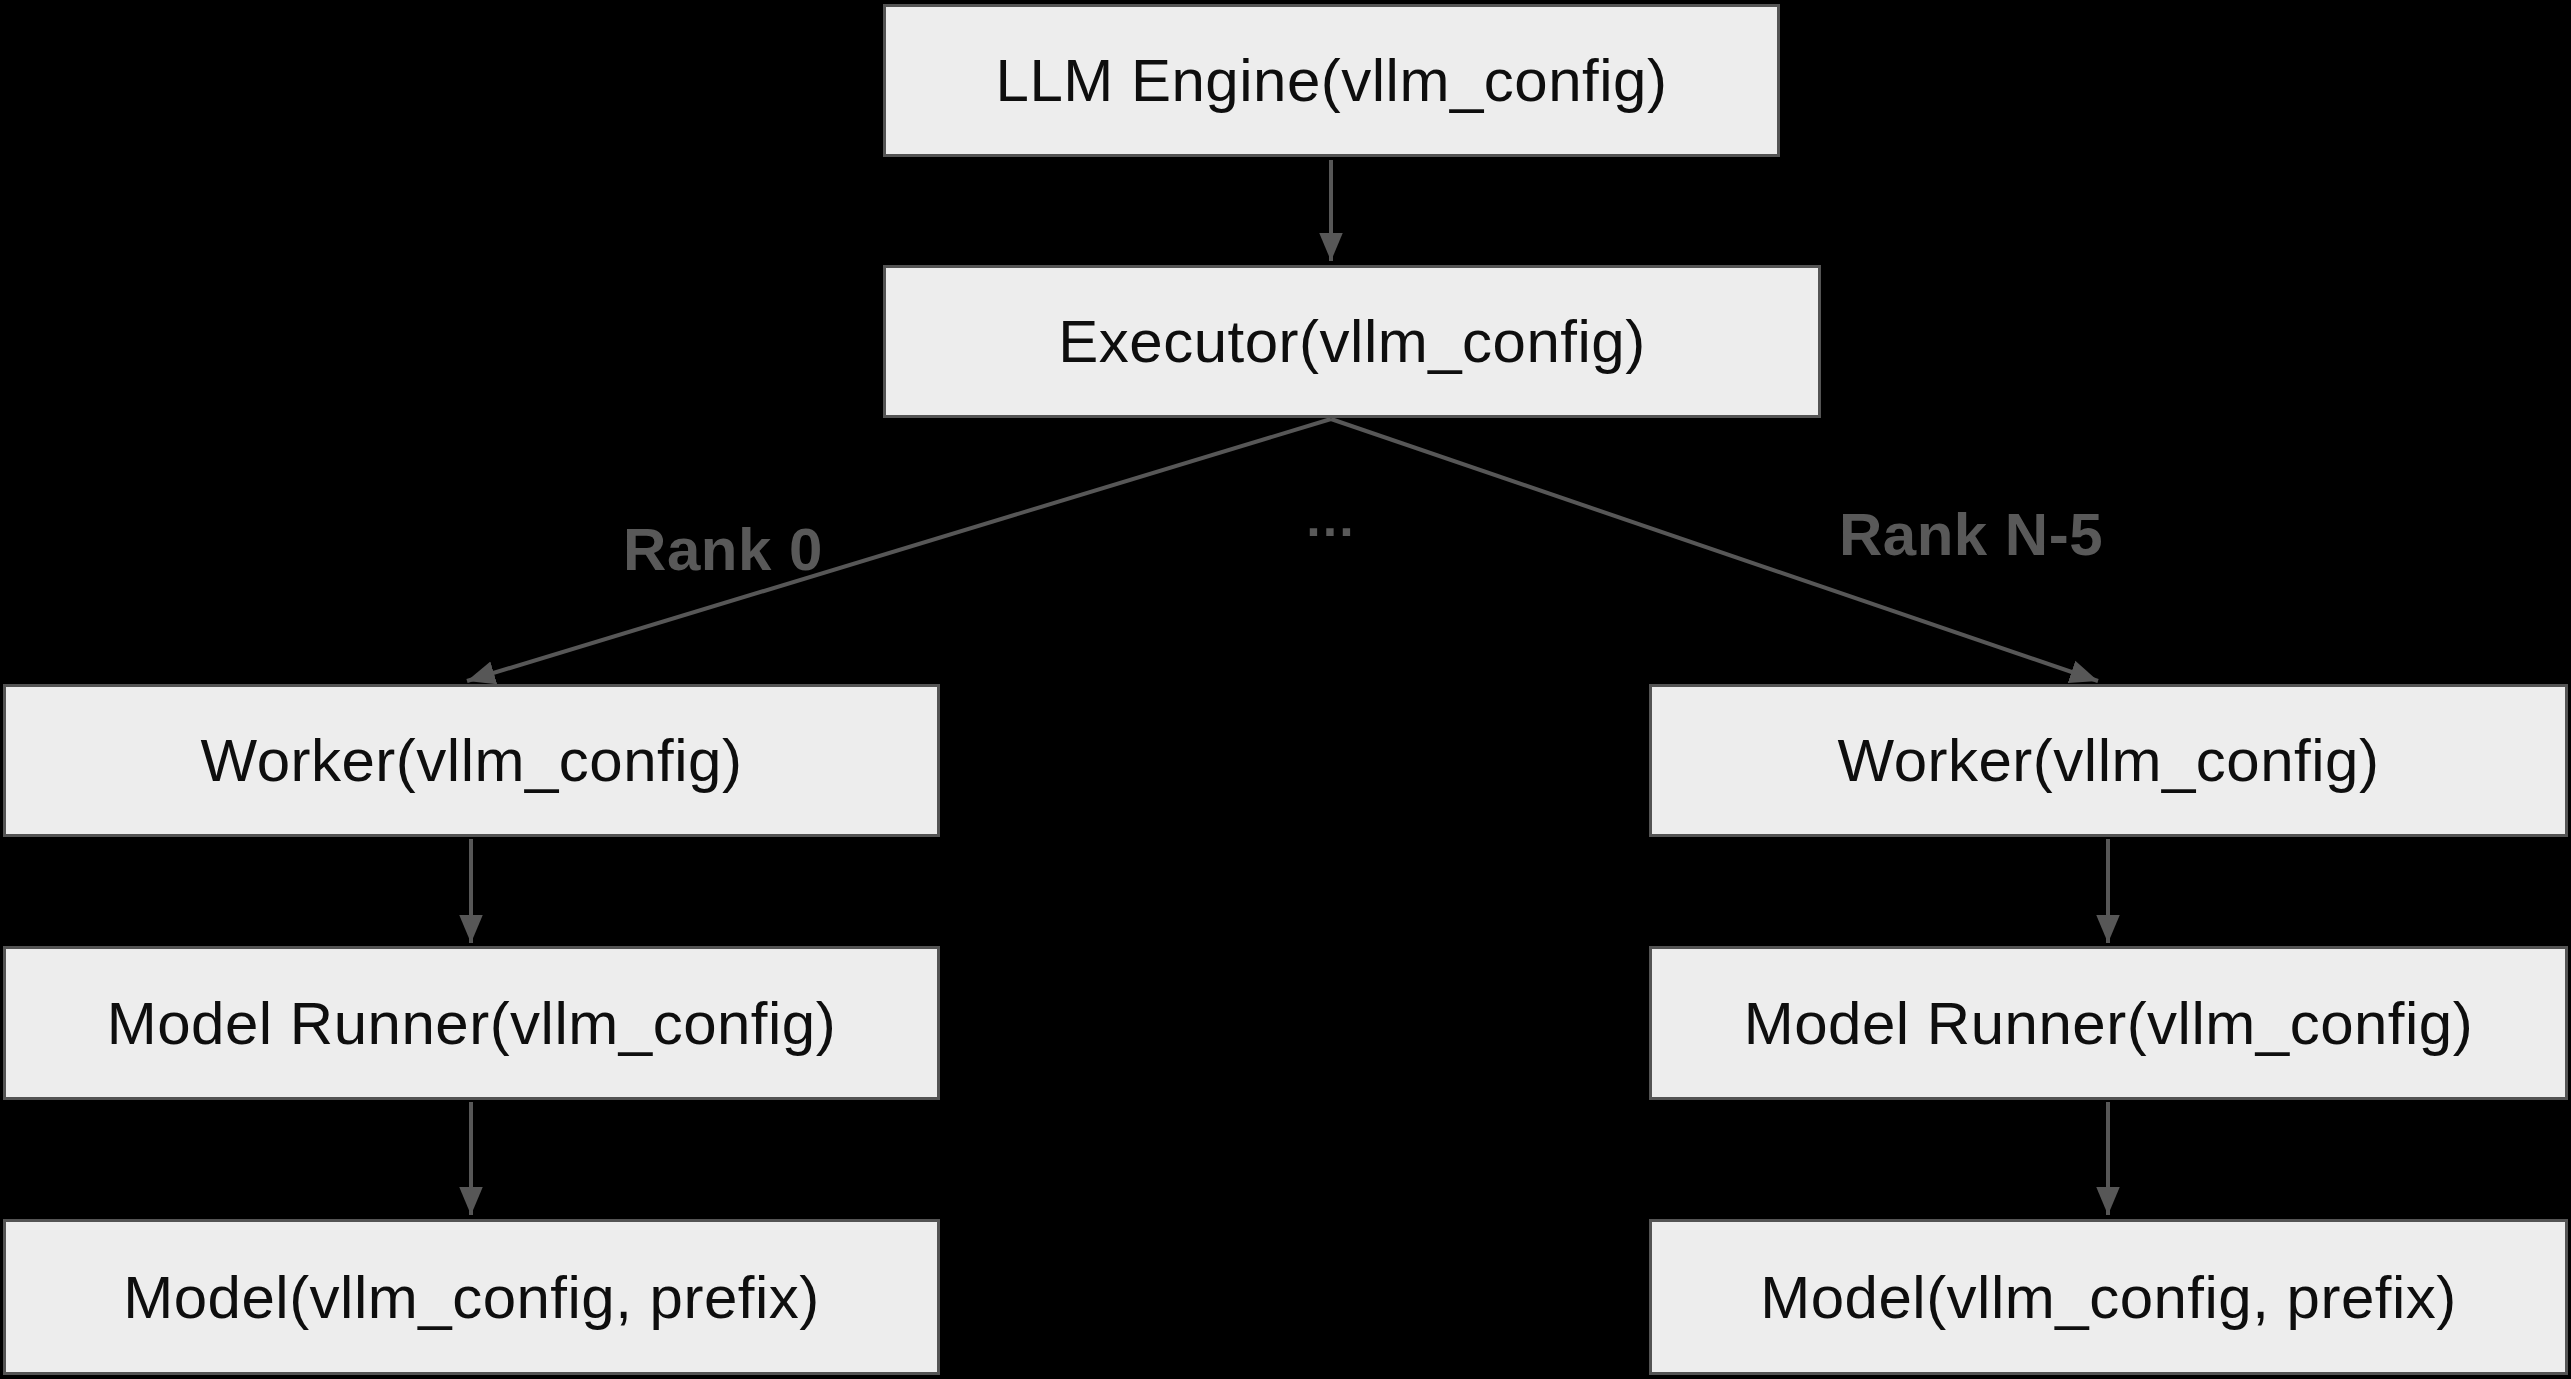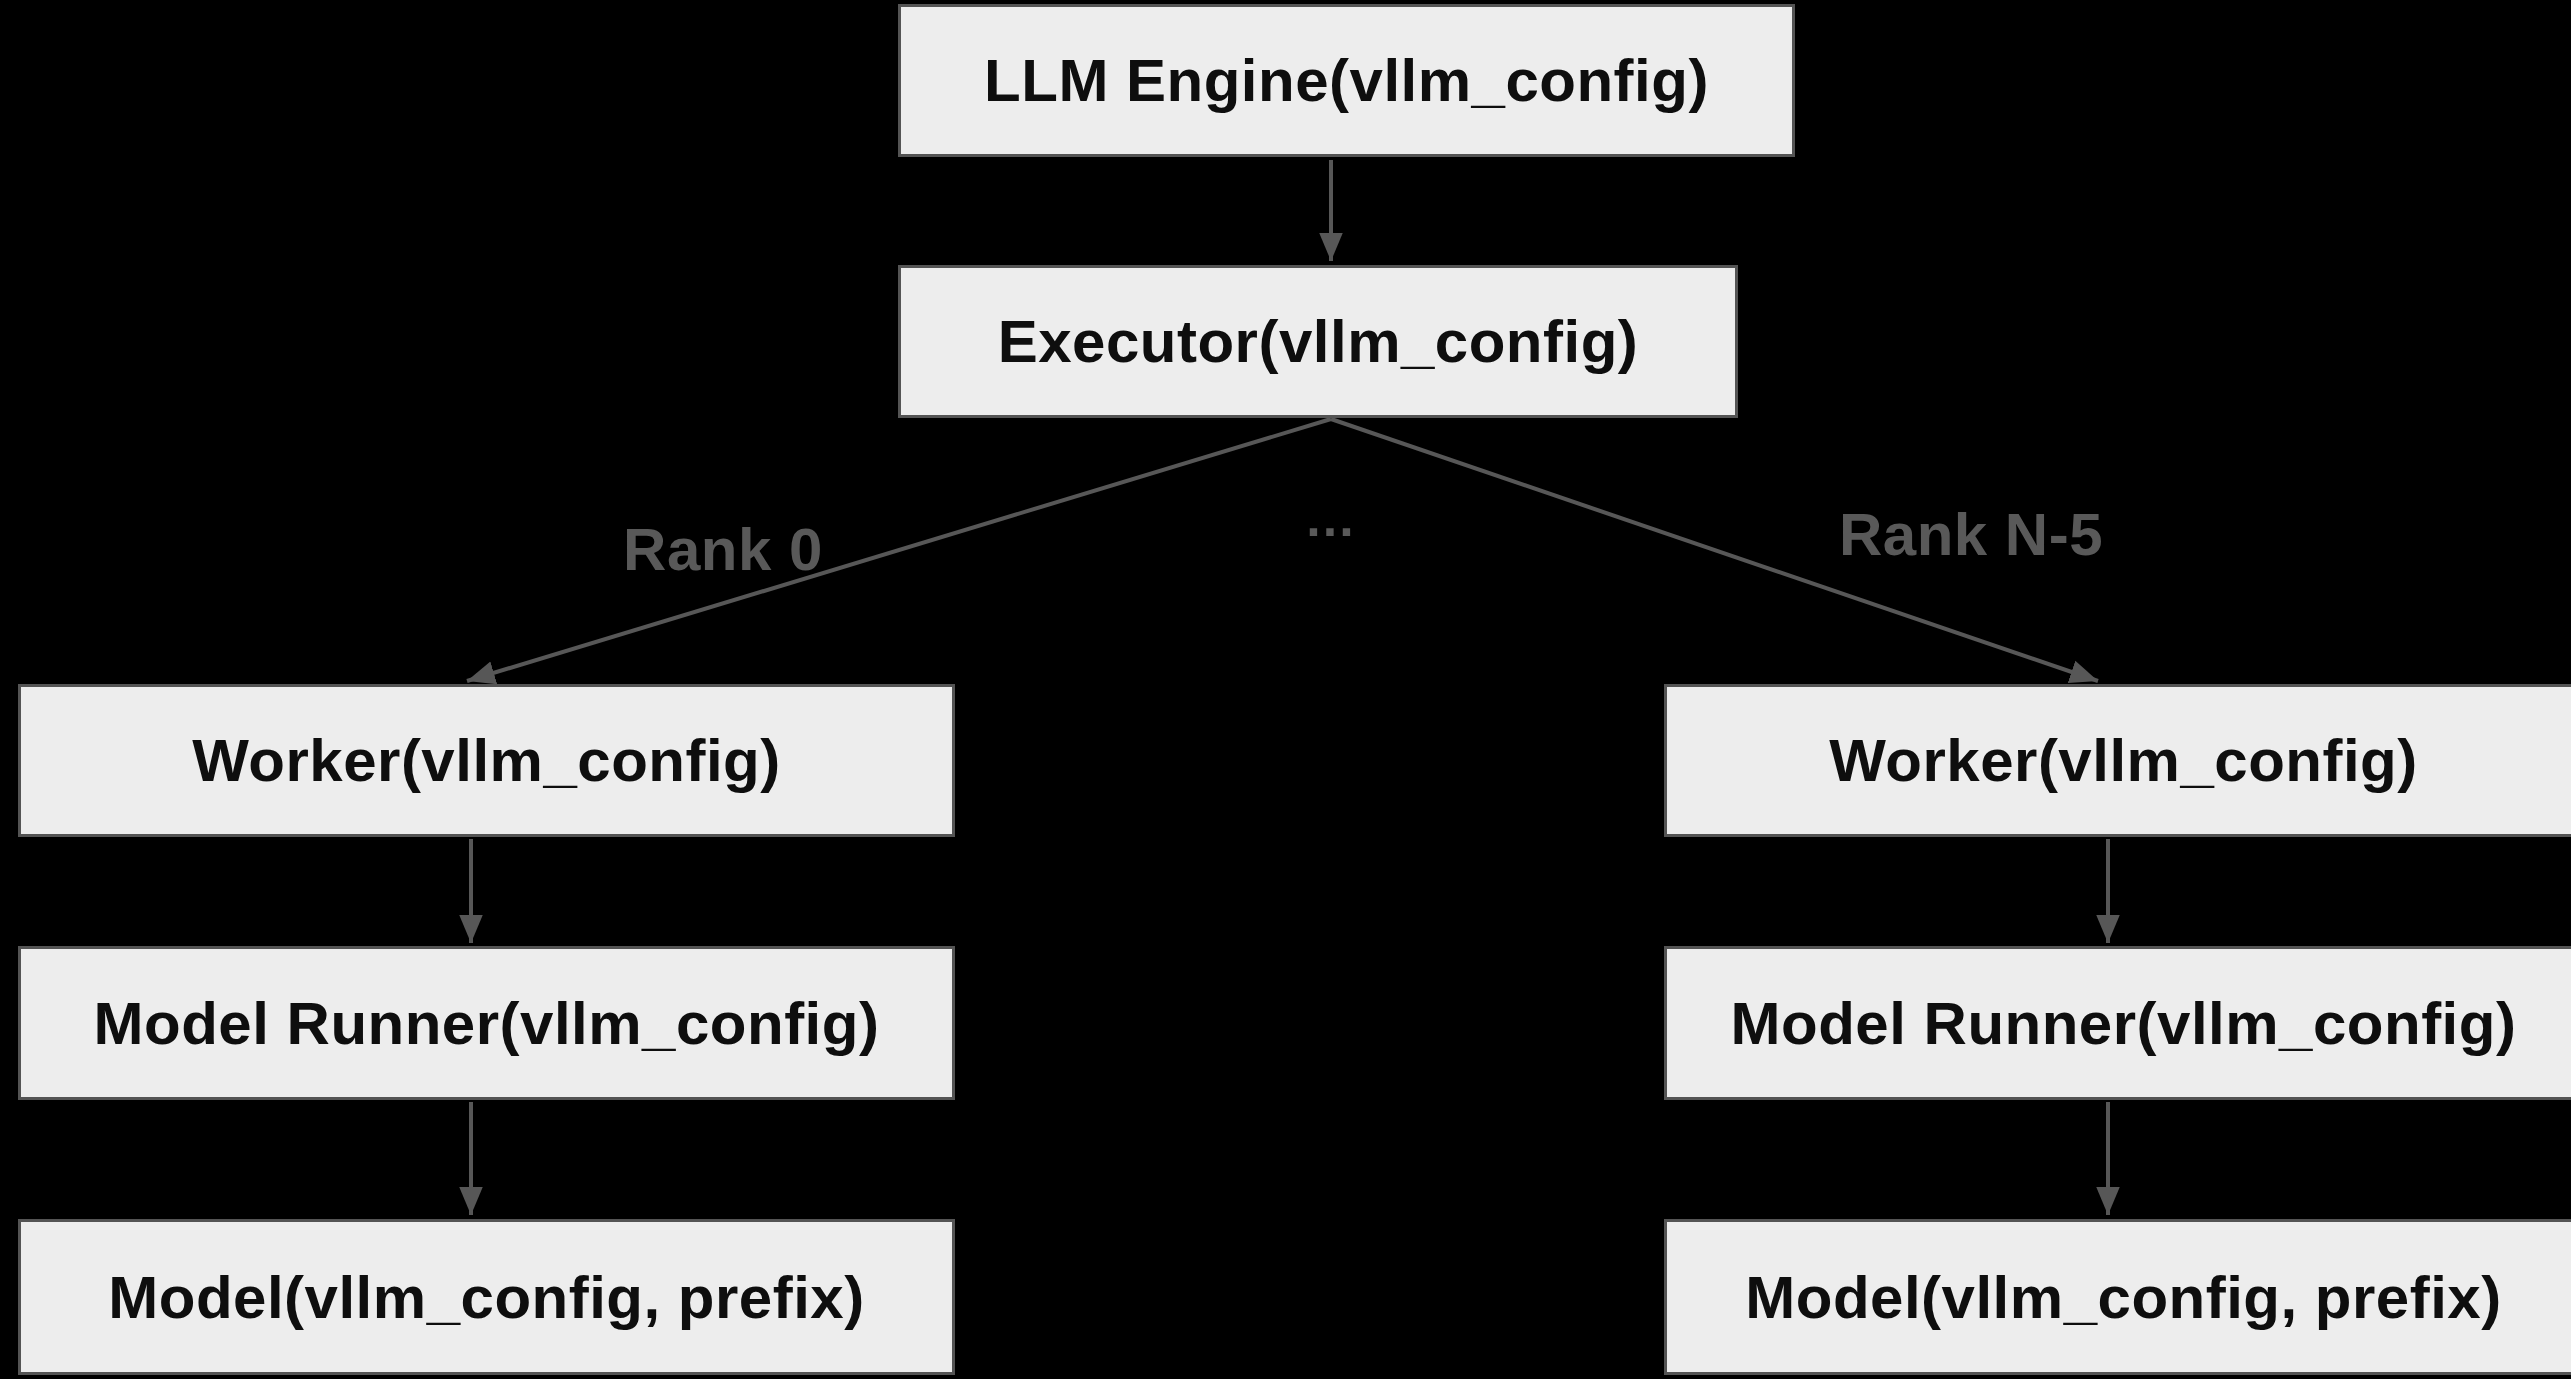--- a/index.html
+++ b/index.html
@@ -9,25 +9,24 @@
     background:var(--background,#000000);
     font-family:"Liberation Sans",sans-serif;
     overflow:hidden;
   }
   .node{
     position:absolute;
     background:var(--node-fill,#ededed);
     border:3px solid var(--node-border,#545454);
     box-sizing:border-box;
     display:flex;align-items:center;justify-content:center;
-    font-size:60px;font-weight:700;
+    font-size:60px;font-weight:400;
     color:var(--node-text,#0e0e0e);
     letter-spacing:0.5px;
     white-space:nowrap;
-    margin-left:15px;
   }
   .edge-label{
     position:absolute;
     color:var(--edge-label,#595959);
     font-size:60px;font-weight:600;
     text-align:center;
     line-height:70px;height:70px;
     letter-spacing:0.5px;
     white-space:nowrap;
   }
@@ -57,21 +56,21 @@
     <line x1="2108" y1="839" x2="2108" y2="943" marker-end="url(#arrow)"></line>
     <line x1="2108" y1="1102" x2="2108" y2="1215" marker-end="url(#arrow)"></line>
   </svg>
 
   <div class="edge-label" style="left:573px;top:515px;width:300px;">Rank 0</div>
   <div class="edge-label dots" style="left:1281px;top:478px;width:100px;">...</div>
   <div class="edge-label" style="left:1821px;top:500px;width:300px;">Rank N-5</div>
 
   <div class="node" style="left:883px;top:4px;width:897px;height:153px;">LLM Engine(vllm_config)</div>
 
-  <div class="node" style="left:883px;top:265px;width:840px;height:153px;">Executor(vllm_config)</div>
+  <div class="node" style="left:883px;top:265px;width:938px;height:153px;">Executor(vllm_config)</div>
 
   <div class="node" style="left:3px;top:684px;width:937px;height:153px;">Worker(vllm_config)</div>
 
   <div class="node" style="left:1649px;top:684px;width:919px;height:153px;">Worker(vllm_config)</div>
 
   <div class="node" style="left:3px;top:946px;width:937px;height:154px;">Model Runner(vllm_config)</div>
 
   <div class="node" style="left:1649px;top:946px;width:919px;height:154px;">Model Runner(vllm_config)</div>
 
   <div class="node" style="left:3px;top:1219px;width:937px;height:156px;">Model(vllm_config, prefix)</div>

